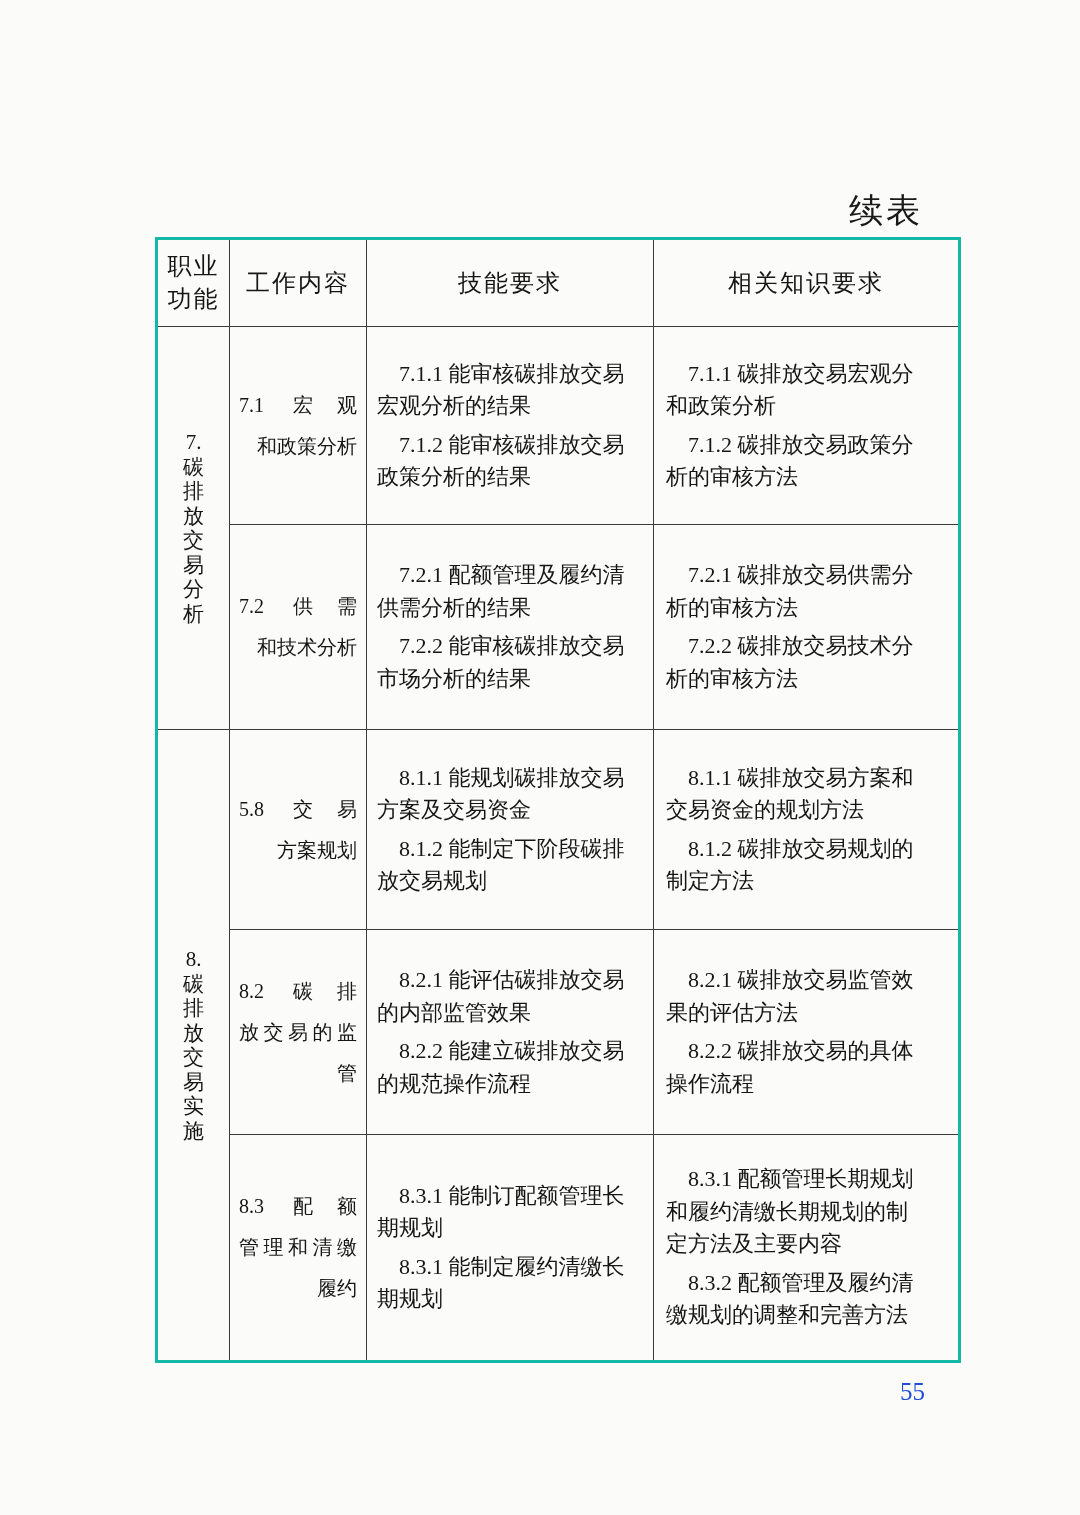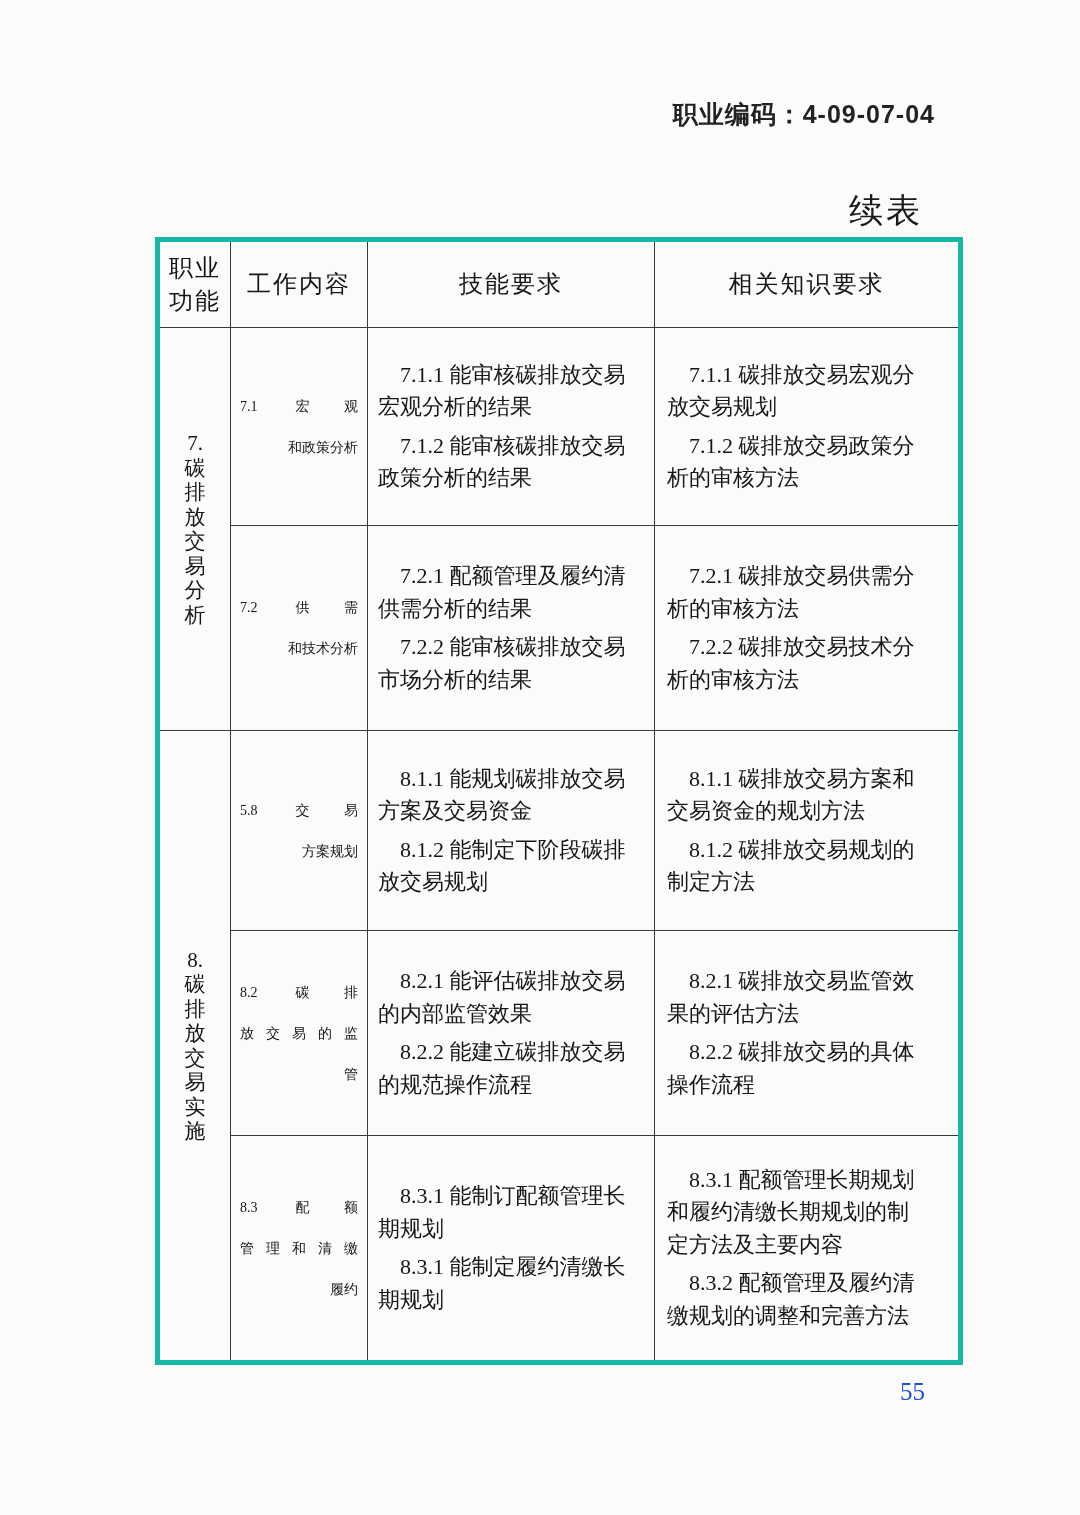--- a/index.html
+++ b/index.html
@@ -33,21 +33,21 @@
     color: #1a1a1a;
   }
 
   table.std-table {
     position: absolute;
     left: 155px;
     top: 237px;
     width: 803px;
     table-layout: fixed;
     border-collapse: collapse;
-    border: 5px solid #14b8a6;
+    border: 3px solid #14b8a6;
   }
   col.c1 { width: 73px; }
   col.c2 { width: 137px; }
   col.c3 { width: 287px; }
   col.c4 { width: 306px; }
 
   th, td {
     border: 1.5px solid #3a3a3a;
     vertical-align: middle;
     padding: 0;
@@ -73,21 +73,21 @@
 
   td.func {
     font-size: 21px;
     line-height: 24.5px;
     text-align: center;
     color: #161616;
   }
 
   td.work { padding: 0 9px; }
   .wjust, .wlast {
-    font-size: 14px;
+    font-size: 20px;
     line-height: 41px;
     color: #161616;
   }
   .wjust {
     white-space: pre-line;
     text-align: justify;
     text-align-last: justify;
   }
   .wlast { text-align: right; }
 
@@ -110,21 +110,20 @@
     right: 155px;
     font-size: 25px;
     color: #1d4ed8;
   }
 </style>
 </head>
 <body>
 
 <div class="page">
 
-  <div class="doc-code">职业编码：4-09-07-04</div>
   <div class="continued">续表</div>
 
   <table class="std-table">
     <colgroup>
       <col class="c1">
         <col class="c2">
         <col class="c3">
         <col class="c4">
     </colgroup>
     <thead>
@@ -151,21 +150,21 @@
           <div class="wlast">和政策分析</div>
         </td>
         <td class="cell">
           <p class="para">7.1.1 能审核碳排放交易
 宏观分析的结果</p>
           <p class="para">7.1.2 能审核碳排放交易
 政策分析的结果</p>
         </td>
         <td class="cell k">
           <p class="para">7.1.1 碳排放交易宏观分
-放交易规划</p>
+和政策分析</p>
           <p class="para">7.1.2 碳排放交易政策分
 析的审核方法</p>
         </td>
       </tr>
       <tr class="r72">
         <td class="work">
           <div class="wjust">7.2 供需</div>
           <div class="wlast">和技术分析</div>
         </td>
         <td class="cell">

